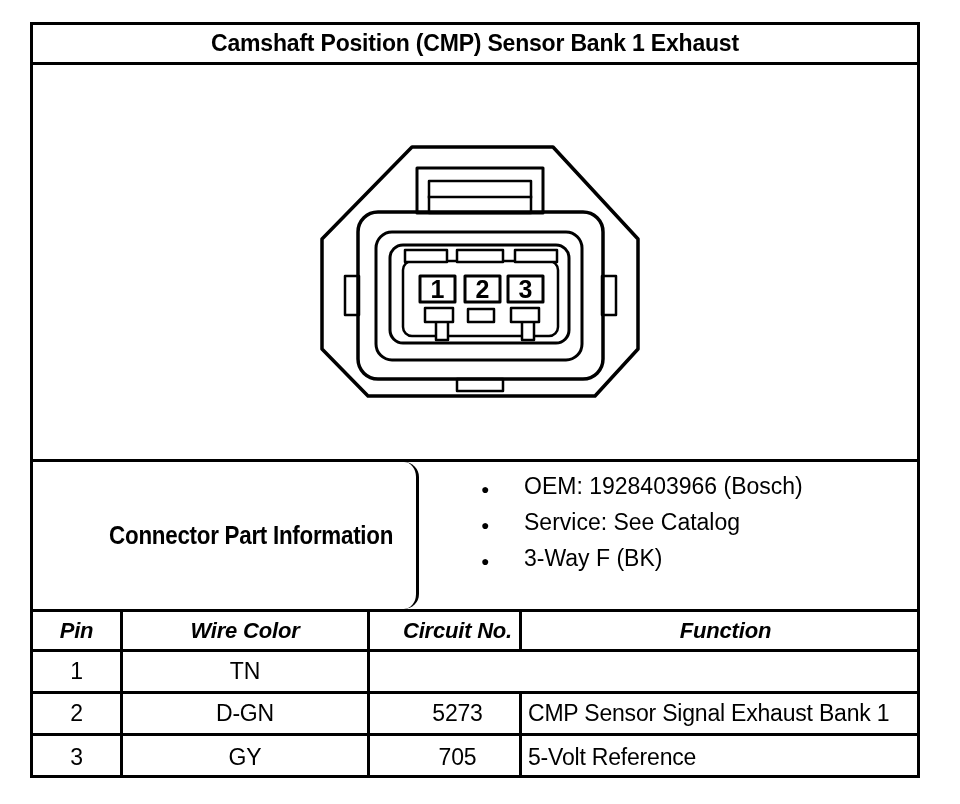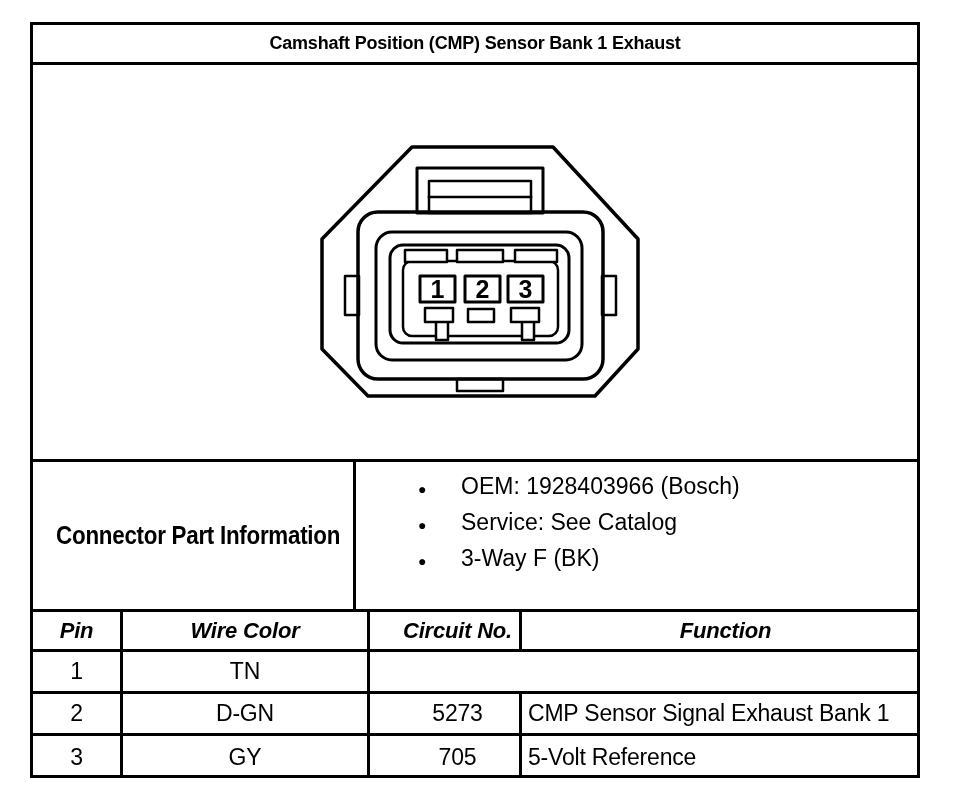--- a/index.html
+++ b/index.html
@@ -11,30 +11,30 @@
   .frame {
     position:absolute; left:30px; top:22px; width:890px; height:756px;
     border:3px solid #000; box-sizing:border-box;
     display:flex; flex-direction:column; background:#fff;
   }
   .row { box-sizing:border-box; border-bottom:3px solid #000; flex:0 0 auto; }
   .row:last-child { border-bottom:none; }
 
   .title-row {
     height:40px; display:flex; align-items:center; justify-content:center;
-    font-weight:bold; font-size:18px; letter-spacing:-0.2px;
+    font-weight:bold; font-size:23px; letter-spacing:-0.2px;
   }
 
   .diagram-row { height:397px; position:relative; }
   .diagram-row svg { position:absolute; left:0; top:0; }
 
   .info-row { height:150px; display:flex; }
   .info-label-cell {
-    width:323px; box-sizing:border-box; border-right:3px solid #000;
-    display:flex; align-items:center; justify-content:flex-start; overflow:hidden;
+    width:386px; box-sizing:border-box; border-right:3px solid #000;
+    display:flex; align-items:center; justify-content:flex-end; overflow:hidden;border-radius:15px;
   }
   .info-label {
     font-size:26px; font-weight:bold; white-space:nowrap;
     transform:scaleX(0.86); letter-spacing:-0.3px;
   }
   .info-bullets-cell { flex:1; padding:8px 4px 0 62px; box-sizing:border-box; }
   ul.bullets { list-style:none; margin:0; padding:0; font-size:23px; }
   ul.bullets li { display:flex; align-items:baseline; line-height:33px; white-space:nowrap; }
   .bullet-dot { width:43px; flex:0 0 43px; font-size:14px; }
 

